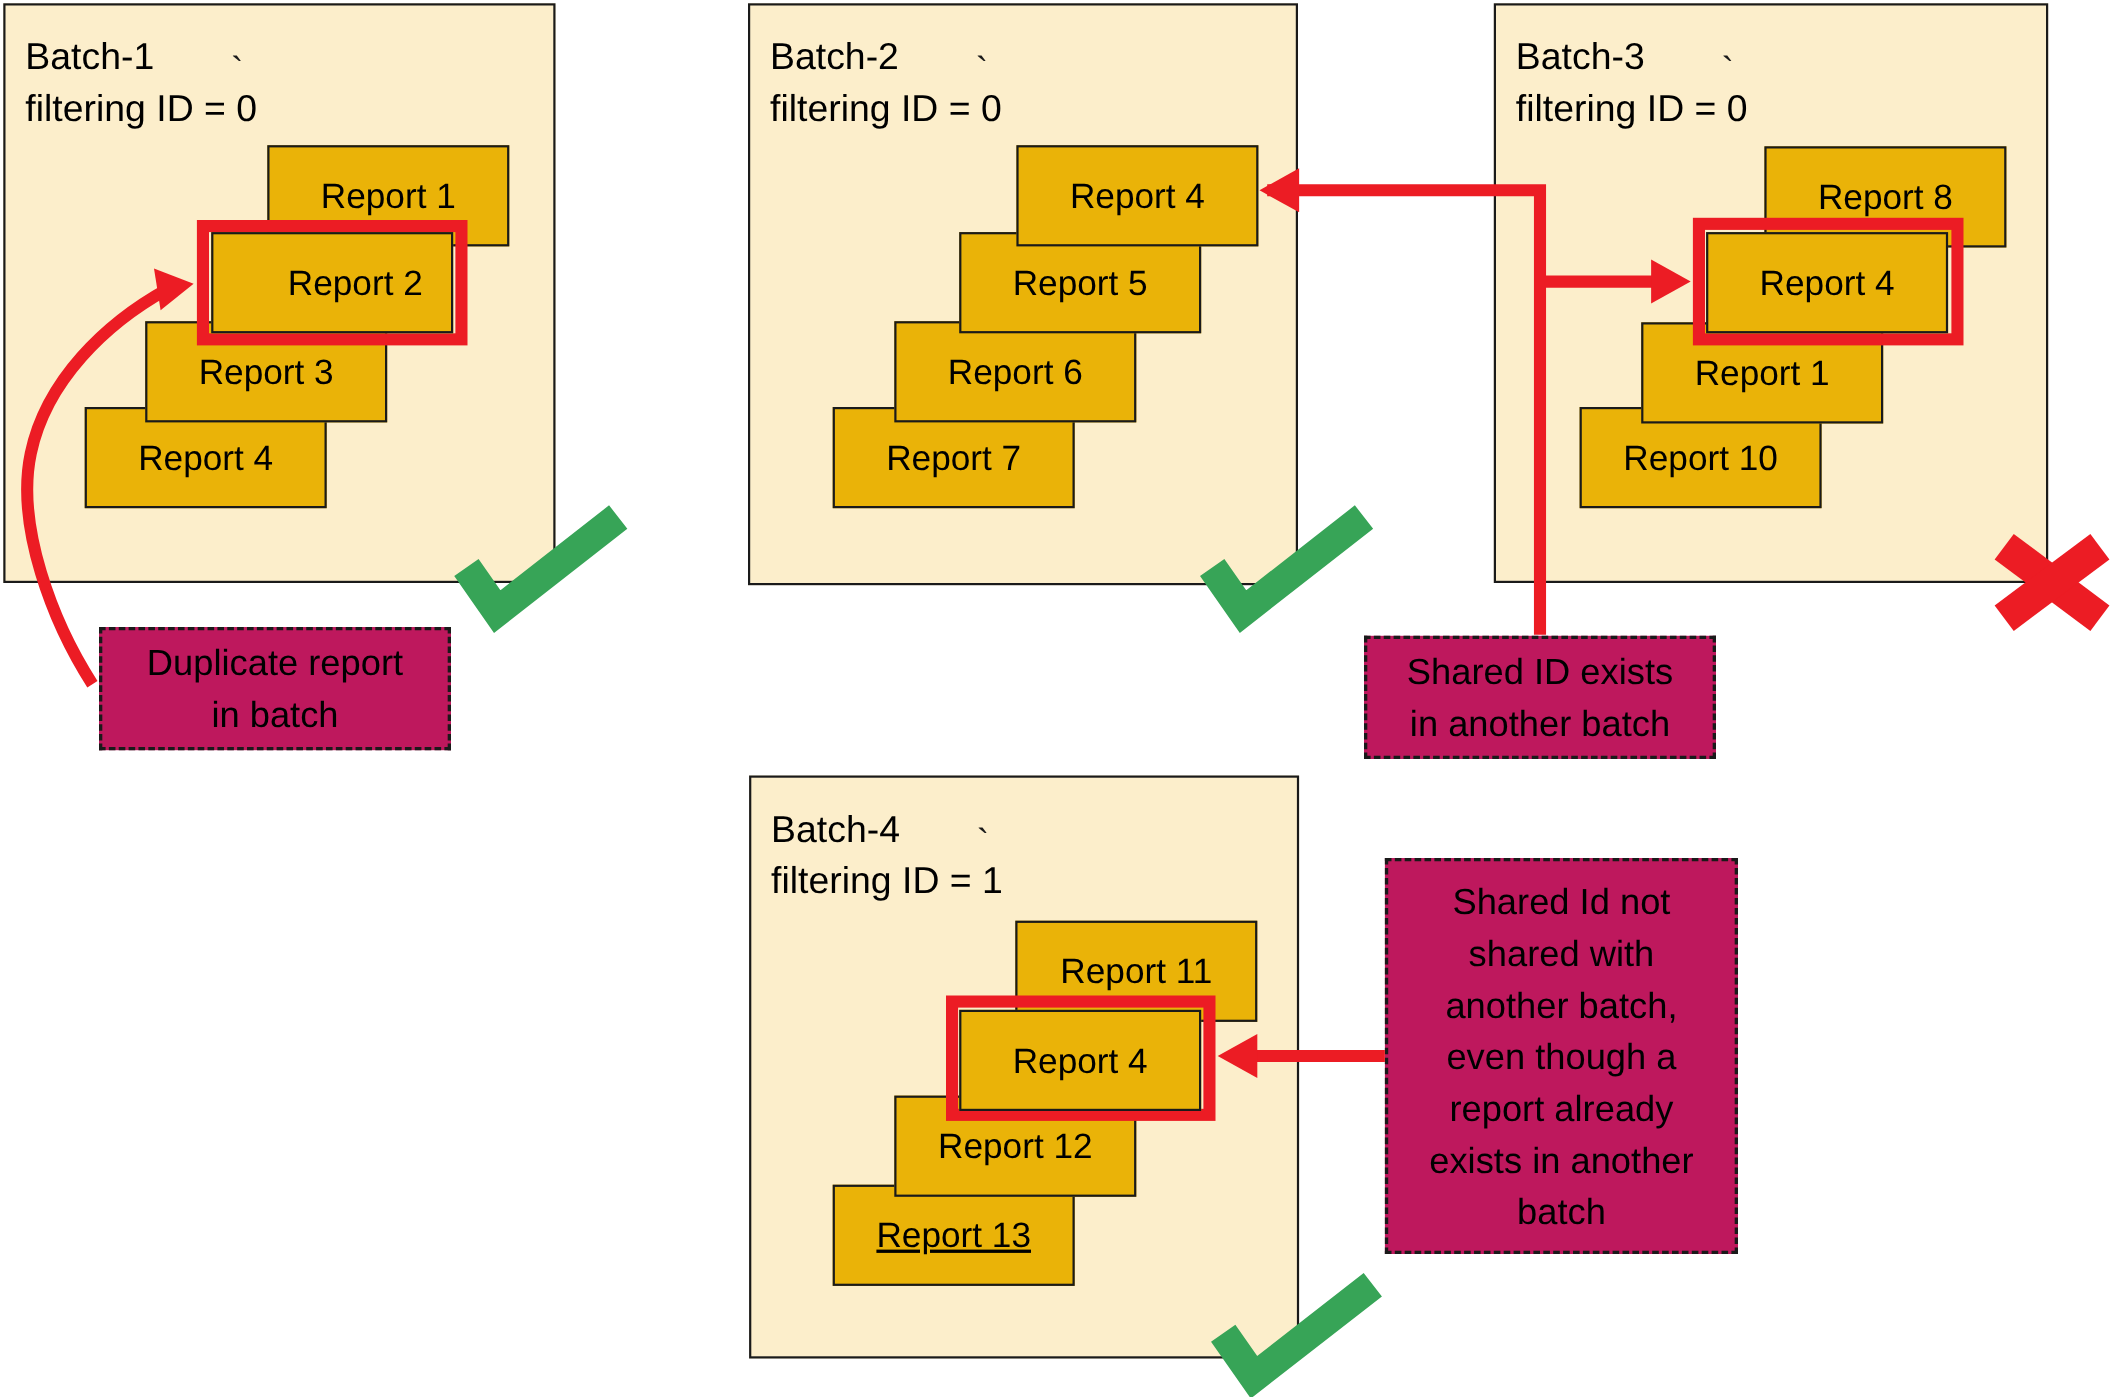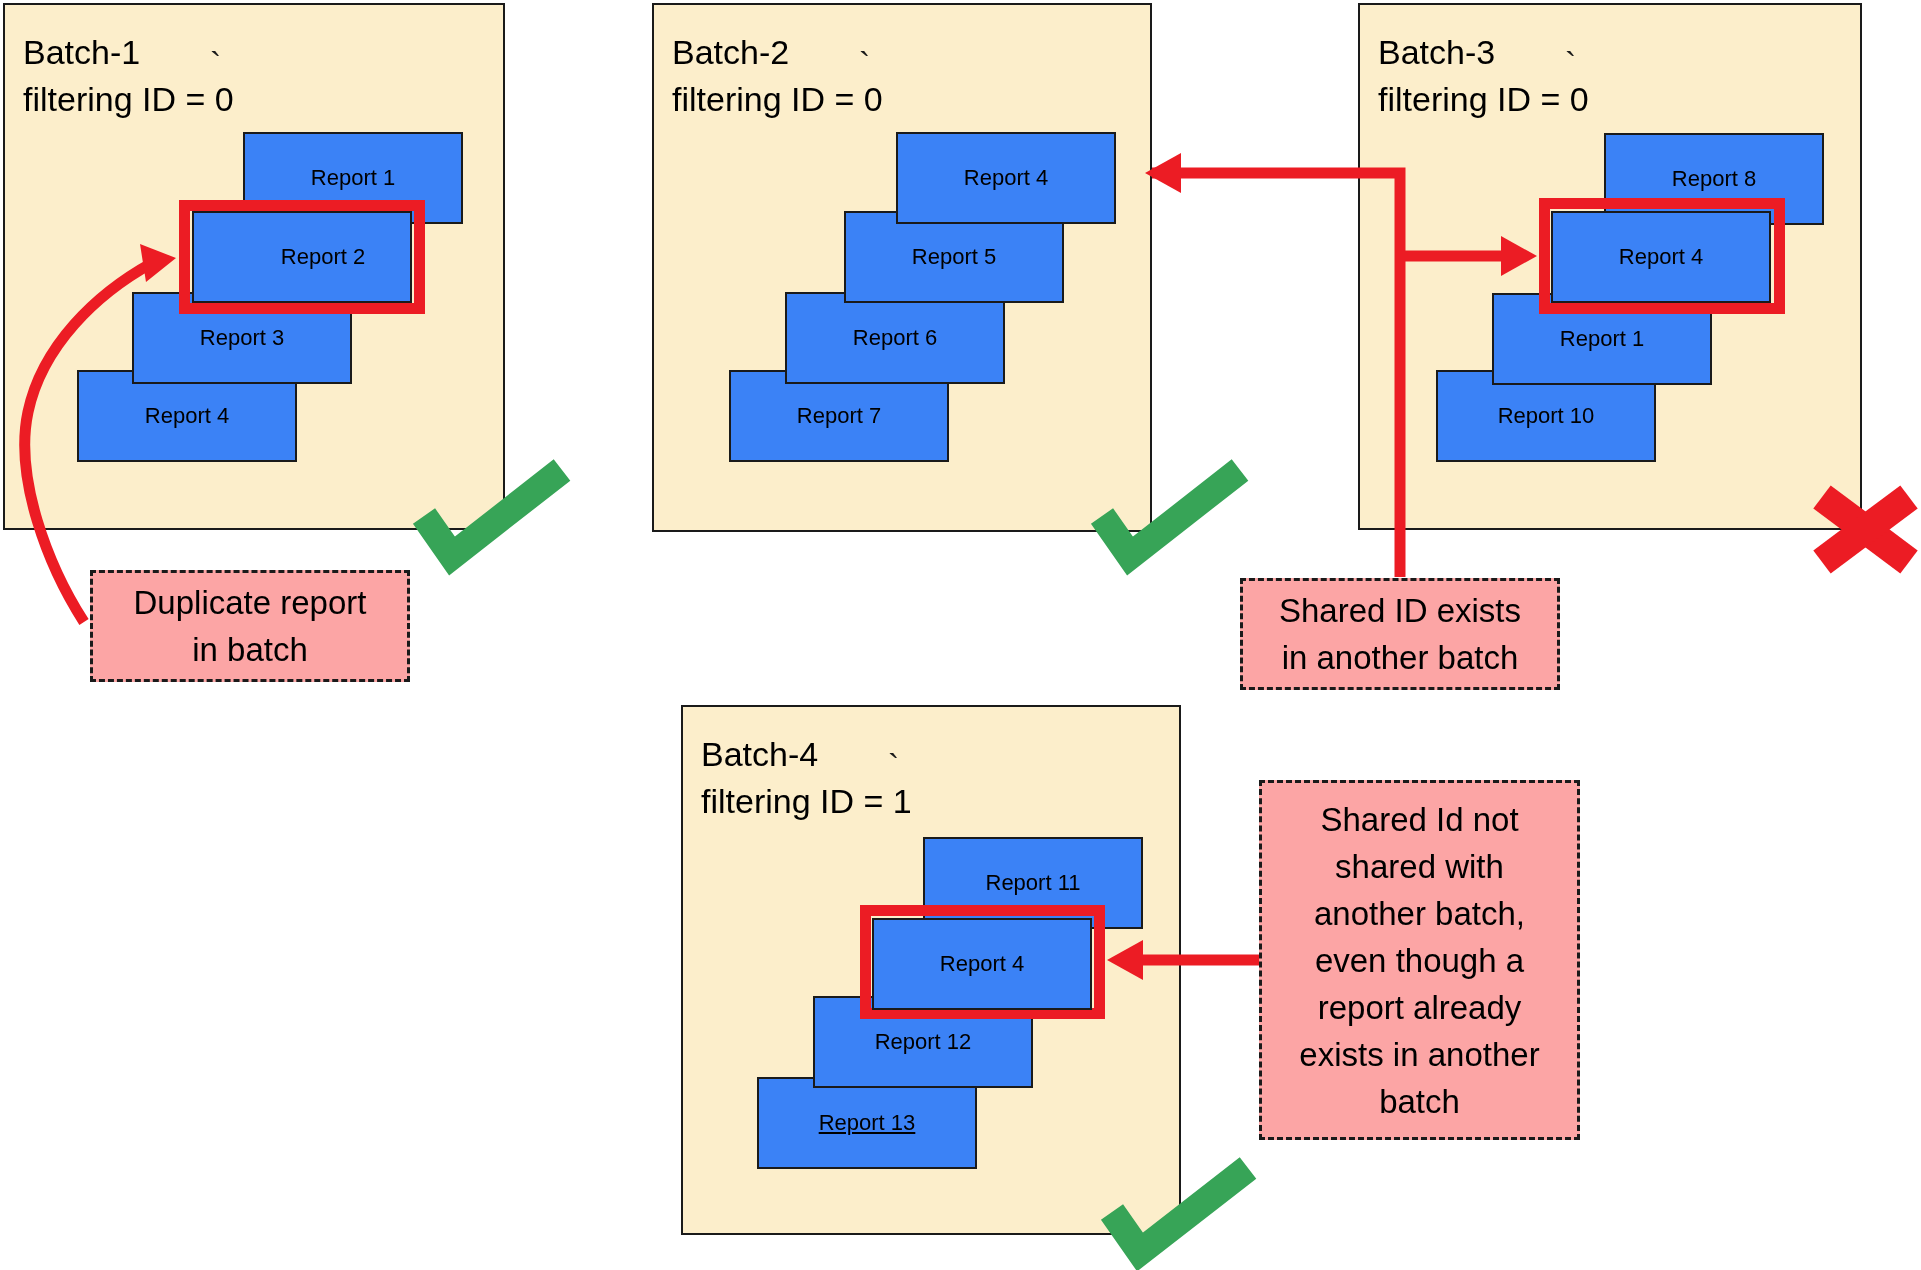--- a/index.html
+++ b/index.html
@@ -34,38 +34,38 @@
     position: absolute;
     left: 205px;
     top: 40px;
     font-size: 34px;
     color: #1A1A1A;
   }
   .report {
     position: absolute;
     width: 220px;
     height: 92px;
-    background: #3b82f6;
+    background: #eab308;
     border: 2px solid #1A1A1A;
     box-sizing: border-box;
     display: flex;
     align-items: center;
     justify-content: center;
-    font-size: 22px;
+    font-size: 32px;
     color: #000000;
   }
   .highlight-rect {
     position: absolute;
     border: 11px solid #EC1C24;
     box-sizing: border-box;
     background: transparent;
   }
   .annotation {
     position: absolute;
-    background: #fca5a5;
+    background: #be185d;
     border: 3px dashed #1A1A1A;
     box-sizing: border-box;
     display: flex;
     align-items: center;
     justify-content: center;
     text-align: center;
     font-size: 33px;
     line-height: 47px;
     color: #000000;
     white-space: pre-line;
@@ -89,21 +89,21 @@
       <div>filtering ID = 0</div>
     </div>
     <span class="accent-tick">`</span>
     <div class="report" style="left:238px; top:127px; z-index:4;">Report 1</div>
     <div class="highlight-rect" style="left:174px; top:195px; width:246px; height:114px; z-index:7;"></div>
     <div class="report" style="left:187px; top:206px; z-index:8;padding-left:42px;">Report 2</div>
     <div class="report" style="left:127px; top:287px; z-index:2;">Report 3</div>
     <div class="report" style="left:72px; top:365px; z-index:1;">Report 4</div>
   </div>
 
-  <div class="batch" style="left:652px; top:3px; width:500px; height:529px;text-decoration:underline;">
+  <div class="batch" style="left:680px; top:3px; width:500px; height:529px;text-decoration:underline;">
     <div class="batch-title">
       <div>Batch-2</div>
       <div>filtering ID = 0</div>
     </div>
     <span class="accent-tick">`</span>
     <div class="report" style="left:242px; top:127px; z-index:4;">Report 4</div>
     <div class="report" style="left:190px; top:206px; z-index:3;">Report 5</div>
     <div class="report" style="left:131px; top:287px; z-index:2;">Report 6</div>
     <div class="report" style="left:75px; top:365px; z-index:1;text-align:center;">Report 7</div>
   </div>

